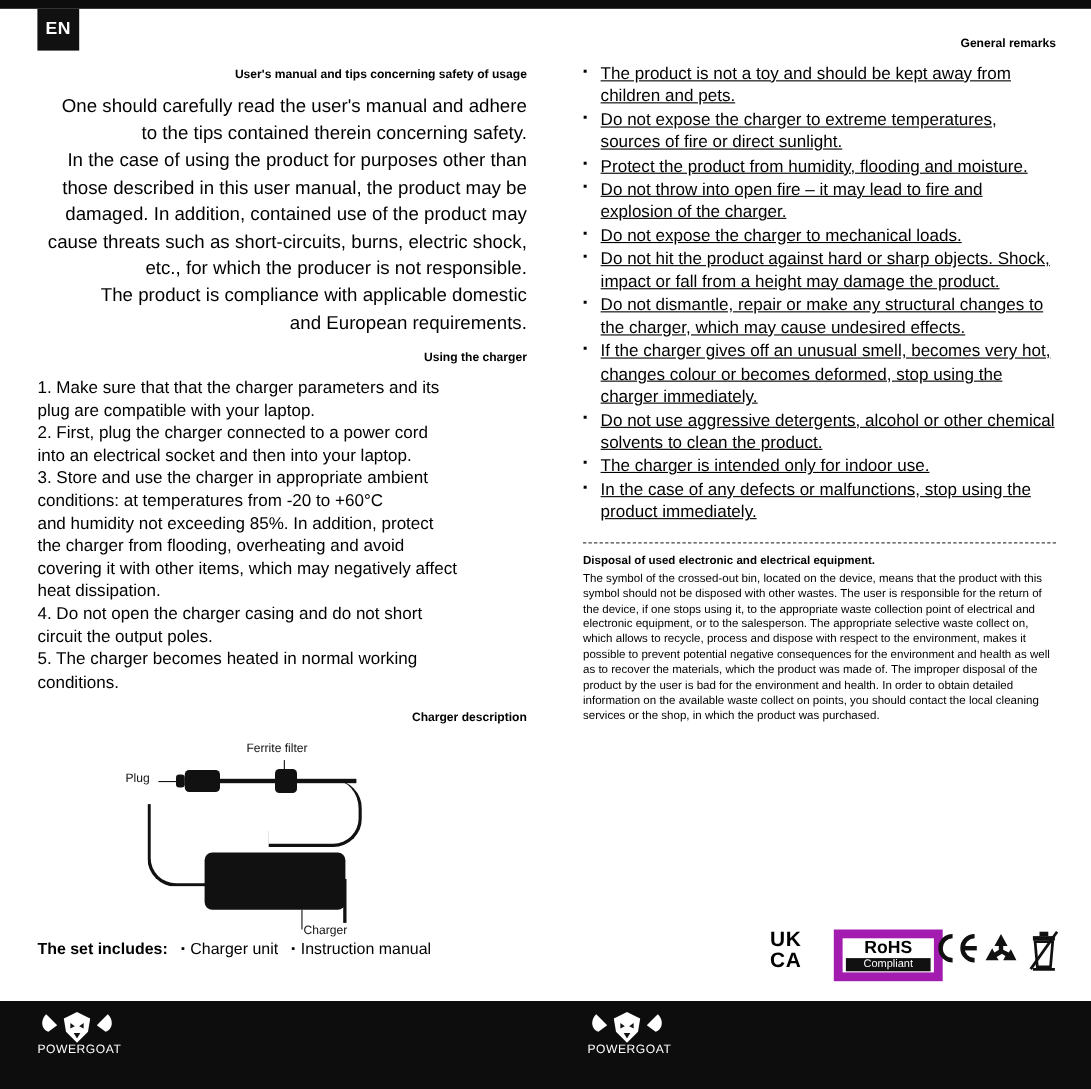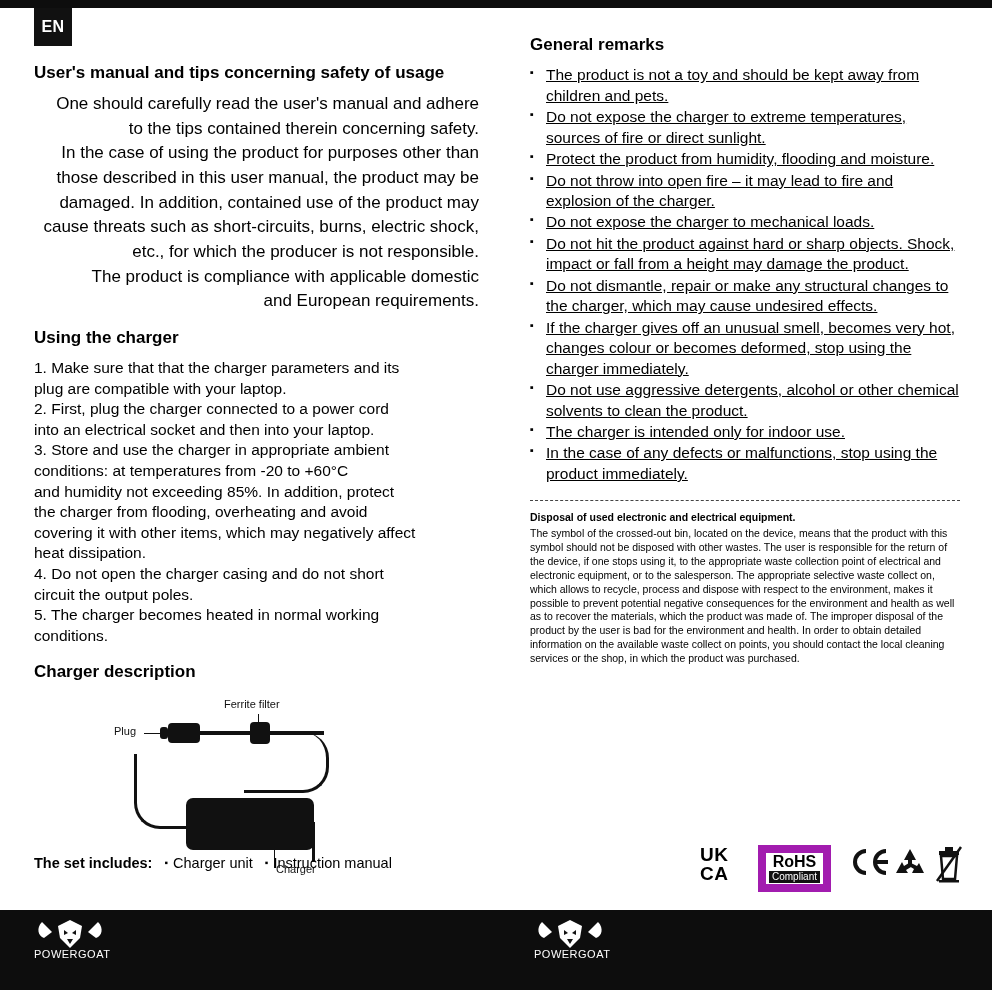--- a/index.html
+++ b/index.html
@@ -25,21 +25,21 @@
   }
 
   .col-left{
     position:absolute;left:34px;top:62px;width:445px;
   }
   .col-right{
     position:absolute;left:530px;top:34px;width:430px;
   }
 
   h2.sec{
-    font-size:17px;font-weight:bold;margin:0 0 10px 0;line-height:1.25;
+    font-size:11px;font-weight:bold;margin:0 0 10px 0;line-height:1.25;text-align:right;
   }
   p.body{
     font-size:17px;line-height:1.33;margin:0 0 2px 0;text-align:right;
   }
   .para-block{margin-bottom:14px;}
   .step{font-size:15.5px;line-height:1.33;margin:0;}
 
   ul.bullets{
     list-style:none;margin:0;padding:0;text-decoration:underline;
   }
@@ -91,21 +91,21 @@
   .marks{
     position:absolute;left:700px;top:845px;width:265px;height:48px;
   }
   .ukca{
     position:absolute;left:0;top:0;font-size:19px;font-weight:bold;line-height:1.0;letter-spacing:.5px;
   }
   .rohs{
     position:absolute;left:58px;top:0px;border:8px solid #a21caf;padding:0px 3px 1px 3px;text-align:center;
   }
   .rohs .r1{font-size:16px;font-weight:bold;line-height:1.05;}
-  .rohs .r2{font-size:10px;background:#111;color:#fff;padding:0 3px;display:block;line-height:1.2;}
+  .rohs .r2{font-size:10px;background:#111;color:#fff;padding:0 16px;display:block;line-height:1.2;}
 
   .ce{position:absolute;left:150px;top:2px;}
   .recycle{position:absolute;left:193px;top:2px;}
   .wee-bin{position:absolute;left:233px;top:0px;}
 
   
   .logo{
     position:absolute;top:918px;width:72px;height:52px;
   }
   .logo.l1{left:34px;}

